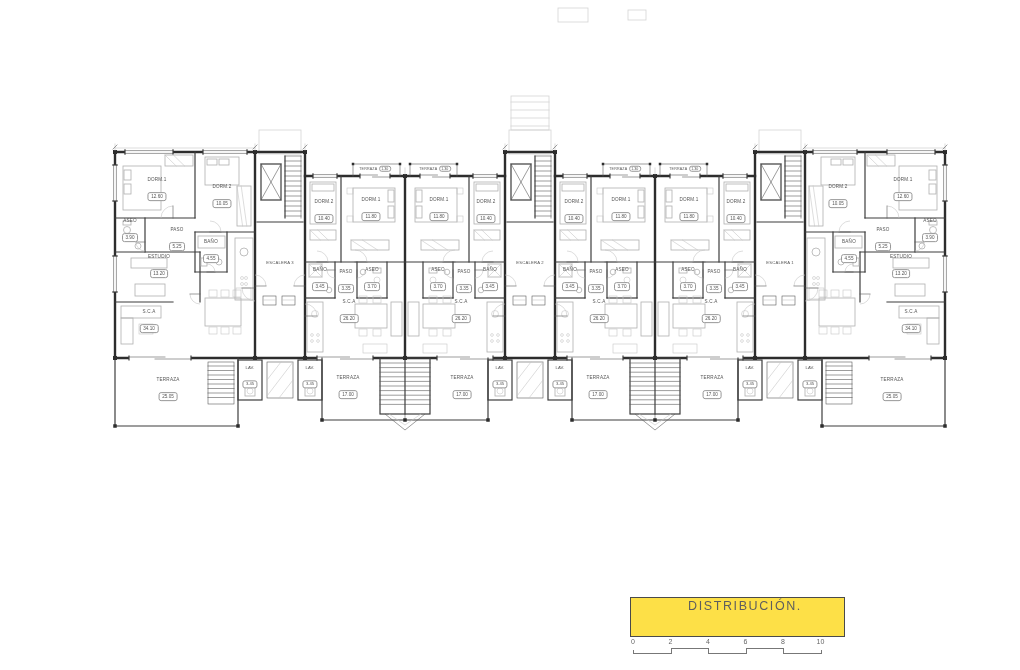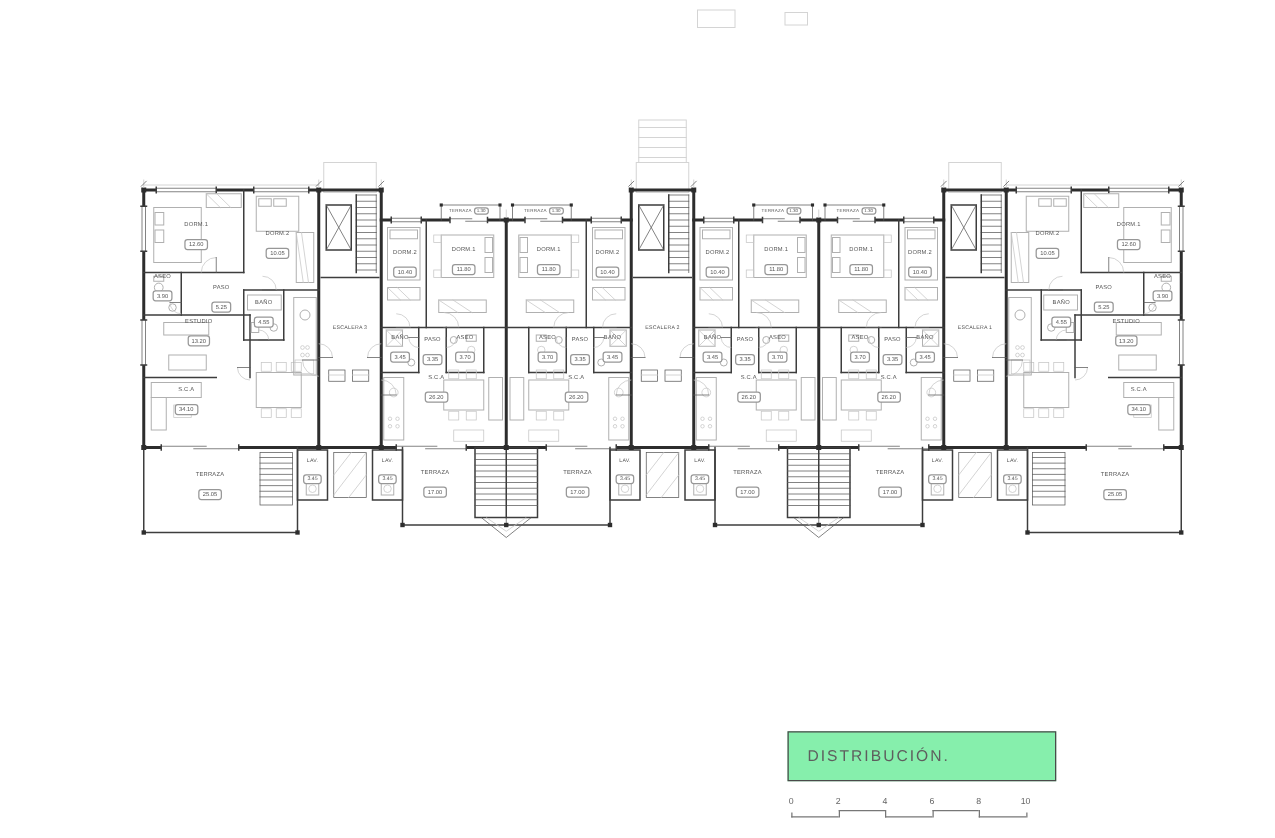--- a/index.html
+++ b/index.html
@@ -19,23 +19,23 @@
               color:#555;line-height:1.25;white-space:nowrap;}
   .rm-name{display:block;font-size:4.6px;letter-spacing:0.2px;}
   .rm-area{display:inline-block;font-size:4.6px;border:0.6px solid #979797;border-radius:2.5px;
            padding:0.5px 2.5px;background:#fff;margin-top:0.6px;}
   .balc{display:flex;align-items:center;gap:1.5px;}
   .balc .rm-name{display:inline;font-size:3.6px;}
   .balc .rm-area{font-size:3.6px;margin-top:0;padding:0 1.5px;}
   .sm .rm-name,.sm .rm-area{font-size:4.2px;}
   .esc-label{position:absolute;transform:translate(-50%,-50%);font-size:4.2px;color:#555;
              letter-spacing:0.2px;white-space:nowrap;}
-  .title-block{position:absolute;left:630px;top:585px;width:215px;height:40px;
-               border:1.3px solid #4a4a4a;background:#86efac;box-sizing:border-box;
-               display:flex;flex-direction:column;justify-content:center;padding-left:15px;
+  .title-block{position:absolute;left:630px;top:597px;width:215px;height:40px;
+               border:1.3px solid #4a4a4a;background:#fde047;box-sizing:border-box;
+               display:flex;flex-direction:row;justify-content:center;padding-left:15px;
                color:#5e5e5e;font-size:12.5px;letter-spacing:1.6px;line-height:1.3;}
   #scalebar{position:absolute;left:633px;top:638px;width:190px;height:20px;}
   .sb-num{position:absolute;top:0;transform:translateX(-50%);font-size:7px;color:#666;}
   .sb-line{position:absolute;height:1px;background:#777;}
   .sb-v{position:absolute;width:1px;background:#777;}
 </style>
 </head>
 <body>
 
 <div id="stage">

